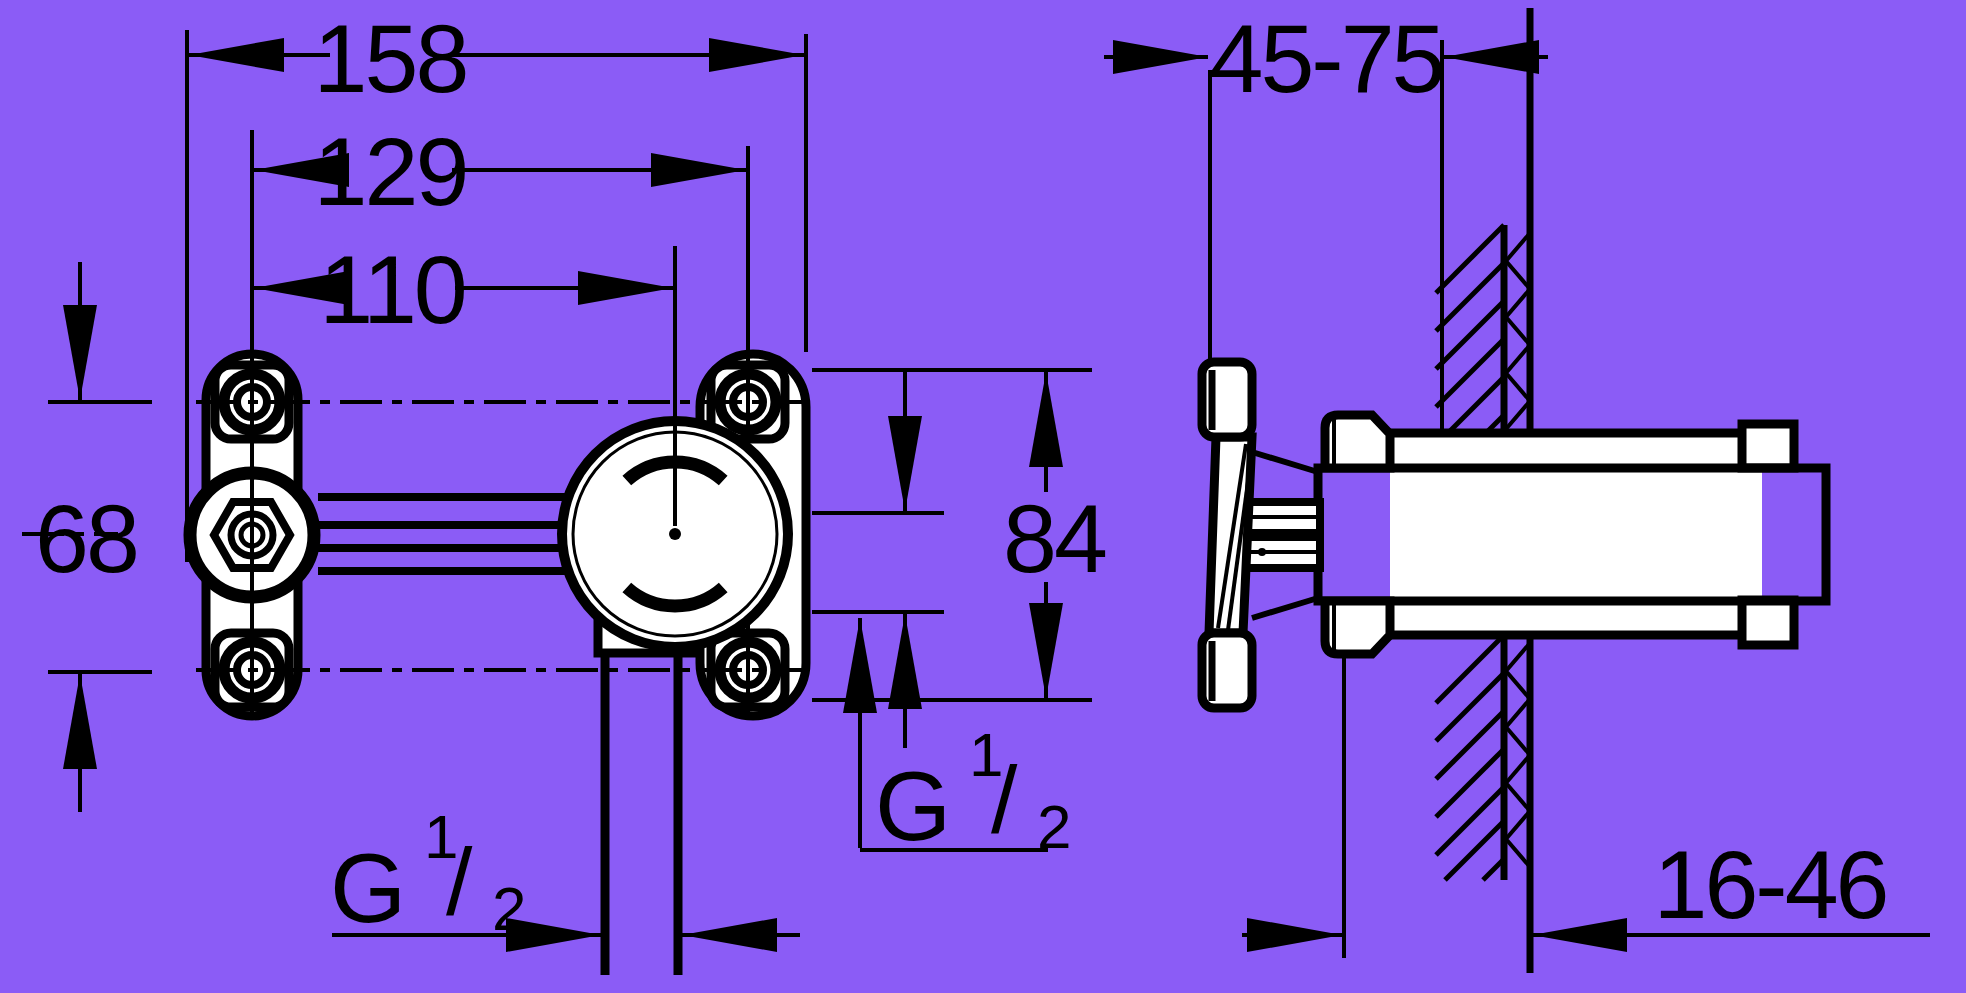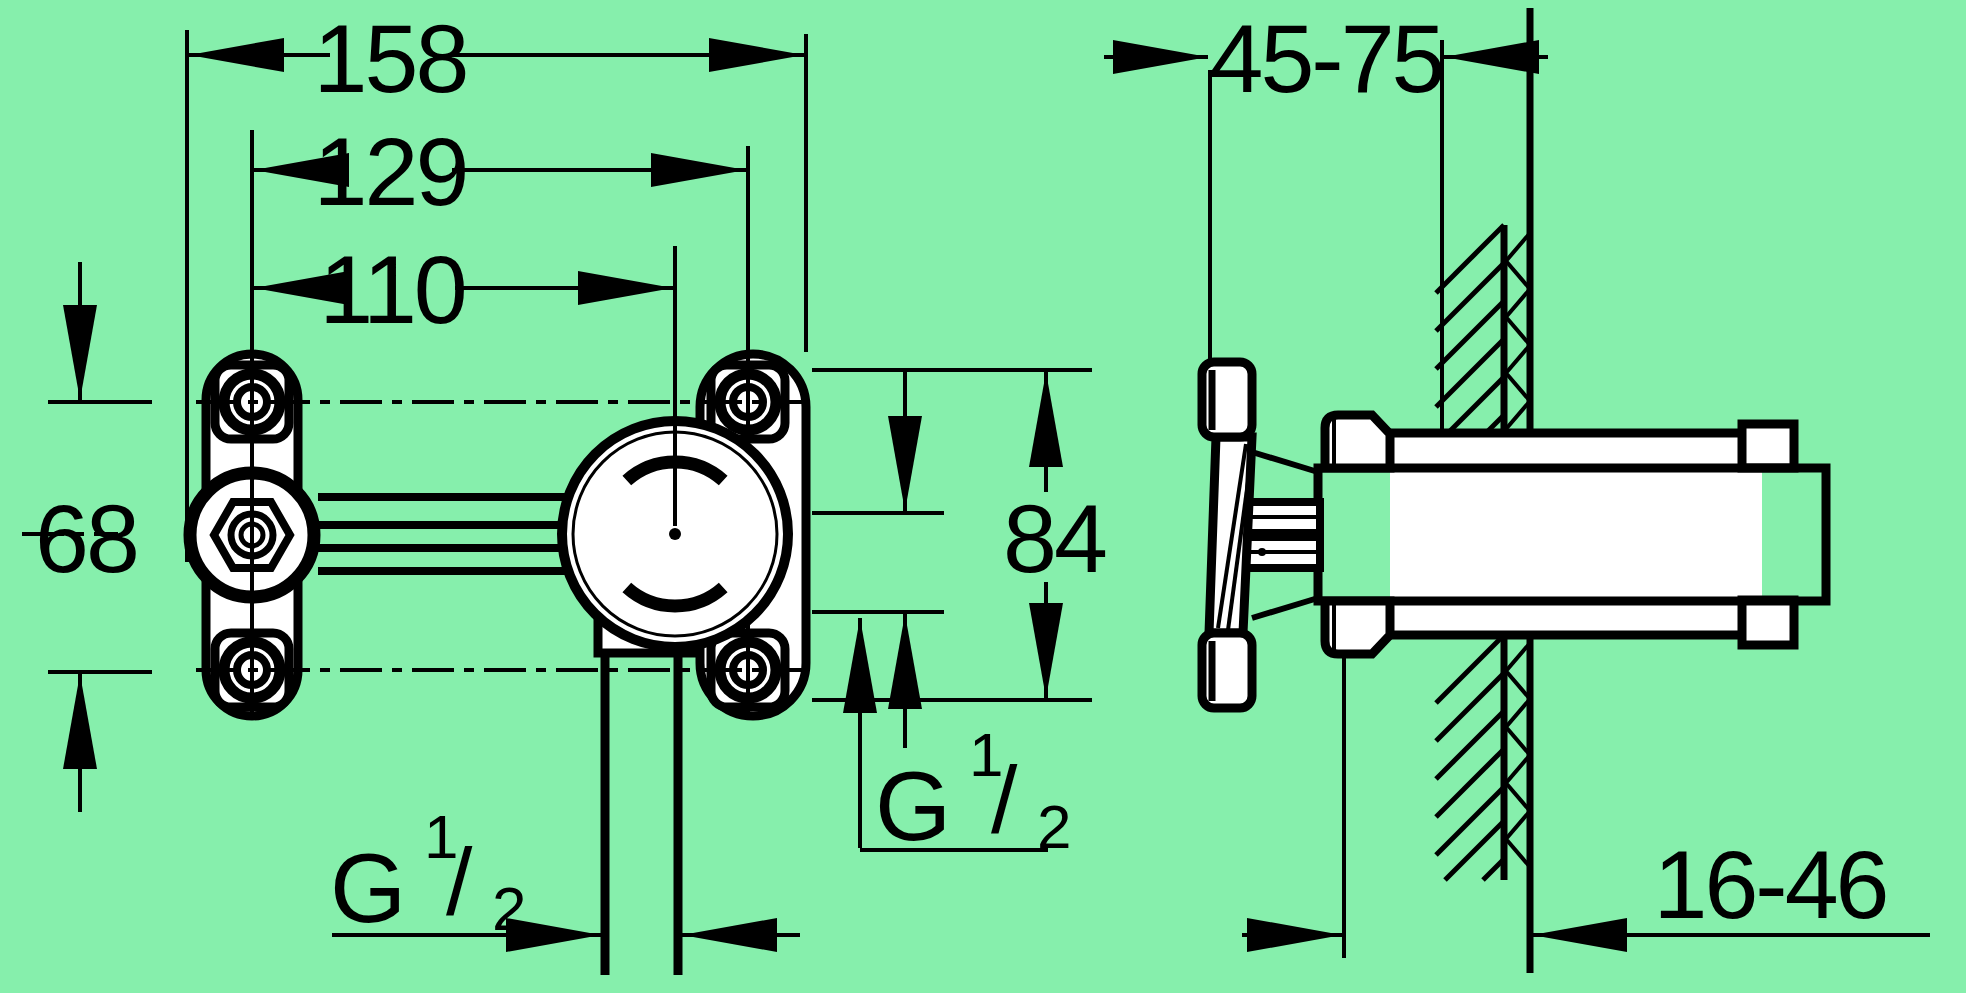--- a/index.html
+++ b/index.html
@@ -1,16 +1,16 @@
 <!DOCTYPE html>
 <html><head>
 <meta charset="utf-8">
 <style>
   html,body{margin:0;padding:0;background:#fff;}
-  .stage{width:1966px;height:993px;background:#86efac;position:relative;overflow:hidden;}
+  .stage{width:1966px;height:993px;background:#8b5cf6;position:relative;overflow:hidden;}
   svg{display:block;}
   .dim-text{font-family:"Liberation Sans","DejaVu Sans",sans-serif;font-size:97px;letter-spacing:-3px;fill:#000;}
   .thread-g{font-family:"Liberation Sans","DejaVu Sans",sans-serif;font-size:98px;fill:#000;}
   .thread-sup{font-size:62px;}
   .thread-slash{font-size:95px;}
   .thread-sub{font-size:62px;}
 </style>
 </head>
 <body>
 

